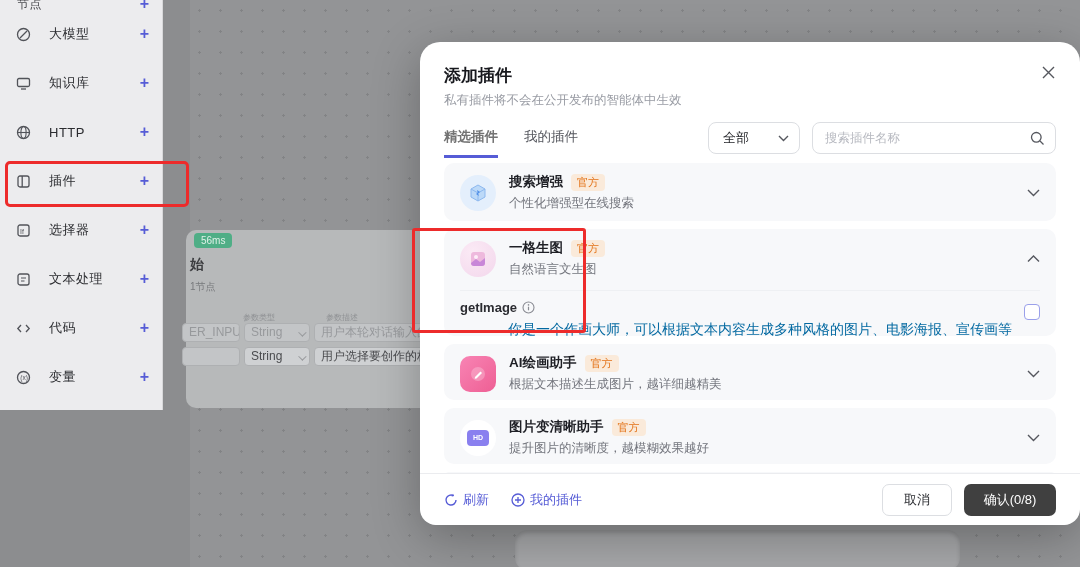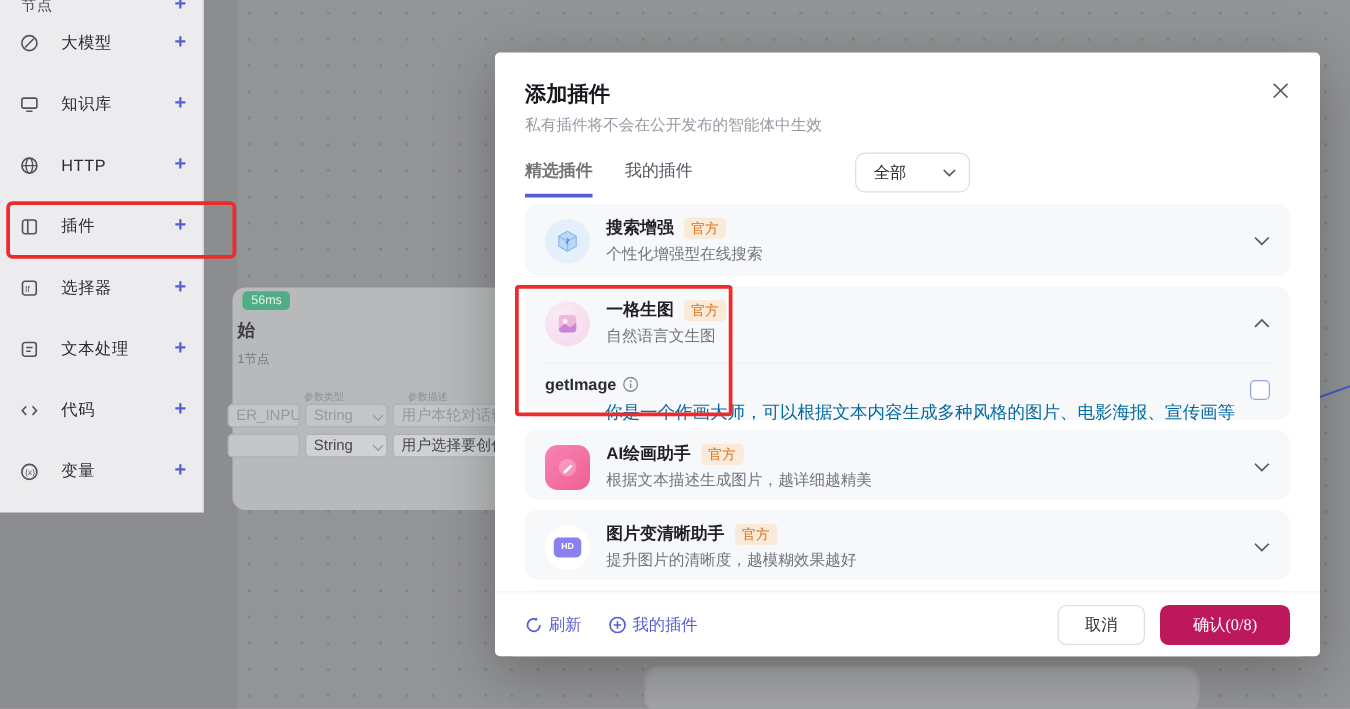--- a/index.html
+++ b/index.html
@@ -46,22 +46,22 @@
   .sb-plus { font-size:16px; color:#565cd6; font-weight:bold; line-height:1; }
   .sb-partial { top:6px; }
   .sb-partial .sb-label { margin-left:2px; font-size:12px; color:#4a4b4f; }
 
   
   .annotation { position:absolute; border:3px solid #ed2b2b; pointer-events:none; z-index:60; }
   .anno-sidebar { left:5px; top:161px; width:184px; height:46px; border-radius:5px; }
   .anno-modal { left:412px; top:228px; width:174px; height:105px; border-radius:3px; }
 
   
-  .modal { position:absolute; left:396px; top:42px; width:660px; height:483px; background:#ffffff;
-    border-radius:4px; box-shadow:0 12px 48px rgba(0,0,0,.28); z-index:20; }
+  .modal { position:absolute; left:420px; top:42px; width:660px; height:483px; background:#ffffff;
+    border-radius:20px; box-shadow:0 12px 48px rgba(0,0,0,.28); z-index:20; }
   .m-close { position:absolute; right:22px; top:20px; width:20px; height:20px; color:#55575e;
     cursor:pointer; display:flex; align-items:center; justify-content:center; }
   .m-title { position:absolute; left:24px; top:22px; font-size:17px; font-weight:bold; color:#17181d; }
   .m-sub { position:absolute; left:24px; top:50px; font-size:12.5px; color:#989ba3; }
 
   .m-tabs { position:absolute; left:24px; top:86px; display:flex; gap:26px; }
   .m-tab { font-size:13.5px; color:#55575e; padding-bottom:9px; cursor:pointer; }
   .m-tab.active { color:#737373; font-weight:bold; border-bottom:3px solid #565cd6; }
 
   .m-filter { position:absolute; right:280px; top:80px; width:92px; height:32px;
@@ -101,21 +101,21 @@
   .p-sliver { height:5px; background:#f7f8fa; border-radius:10px 10px 0 0; }
 
   .m-footer { position:absolute; left:0; right:0; bottom:0; height:52px; border-top:1px solid #ebecef;
     display:flex; align-items:center; padding:0 24px; border-radius:0 0 16px 16px; background:#fff; }
   .f-link { display:flex; align-items:center; gap:5px; color:#565cd6; font-size:13px;
     cursor:pointer; margin-right:22px; }
   .f-spacer { flex:1; }
   .btn { height:32px; border-radius:7px; font-size:13px; display:flex; align-items:center;
     justify-content:center; cursor:pointer; font-family:inherit; }
   .btn-cancel { width:70px; background:#fff; border:1px solid #dcdee2; color:#2b2c31; margin-right:12px; }
-  .btn-confirm { width:104px; background:#be185d; border:none; color:#ffffff;font-family:Liberation Serif, serif; }
+  .btn-confirm { width:92px; background:#404040; border:none; color:#ffffff; }
 </style>
 </head>
 <body>
 
 <div class="canvas">
   <div class="left-col-patch"></div>
 
   <svg class="connector-svg" width="40" height="30">
     <path d="M12 19 L40 9" stroke="#4558c8" stroke-width="1.6" fill="none"></path>
   </svg>
@@ -248,20 +248,27 @@
     <div class="m-tab">我的插件</div>
   </div>
 
   <div class="m-filter">
     <span>全部</span>
     <svg width="11" height="7" viewBox="0 0 11 7">
         <path d="M1 1 L5.5 5.5 L10 1" stroke="#55575e" stroke-width="1.4" fill="none"></path>
       </svg>
   </div>
 
+  <div class="m-search">
+    <input type="text" placeholder="搜索插件名称" style="">
+    <svg width="15" height="15" viewBox="0 0 15 15">
+        <circle cx="6.3" cy="6.3" r="4.8" stroke="#55575e" stroke-width="1.3" fill="none"></circle>
+        <path d="M10 10 L13.5 13.5" stroke="#55575e" stroke-width="1.3"></path>
+      </svg>
+  </div>
 
   <div class="plugin-list">
 
     <div class="p-card card-1">
       <div class="p-head">
         <div class="p-icon blue">
           <svg width="20" height="20" viewBox="0 0 20 20">
               <path d="M10 2 L17 6 V14 L10 18 L3 14 V6 Z" fill="#bcd9f8" stroke="#8db8ef" stroke-width="1"></path>
               <path d="M3 6 L10 10 L17 6 M10 10 V18" stroke="#8db8ef" stroke-width="1" fill="none"></path>
               <path d="M9 7 L12 9 L10 10.5 L11 13 L8 11 L9.7 9.8 Z" fill="#4f8fe8"></path>

